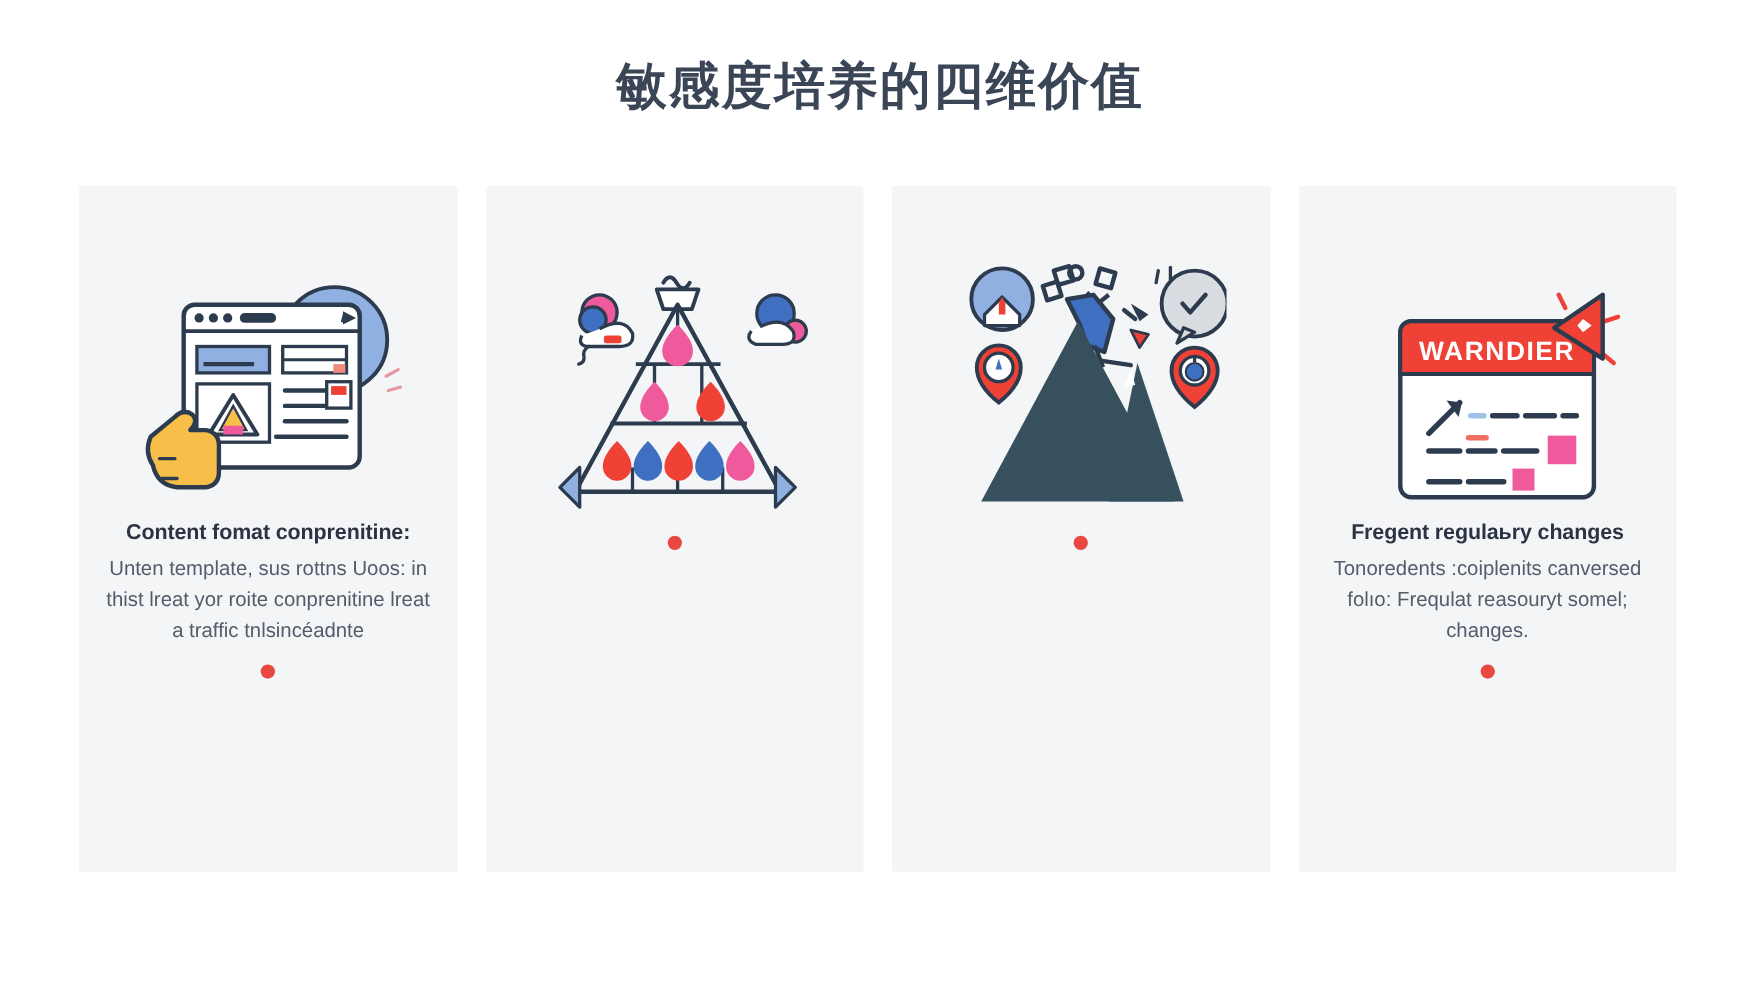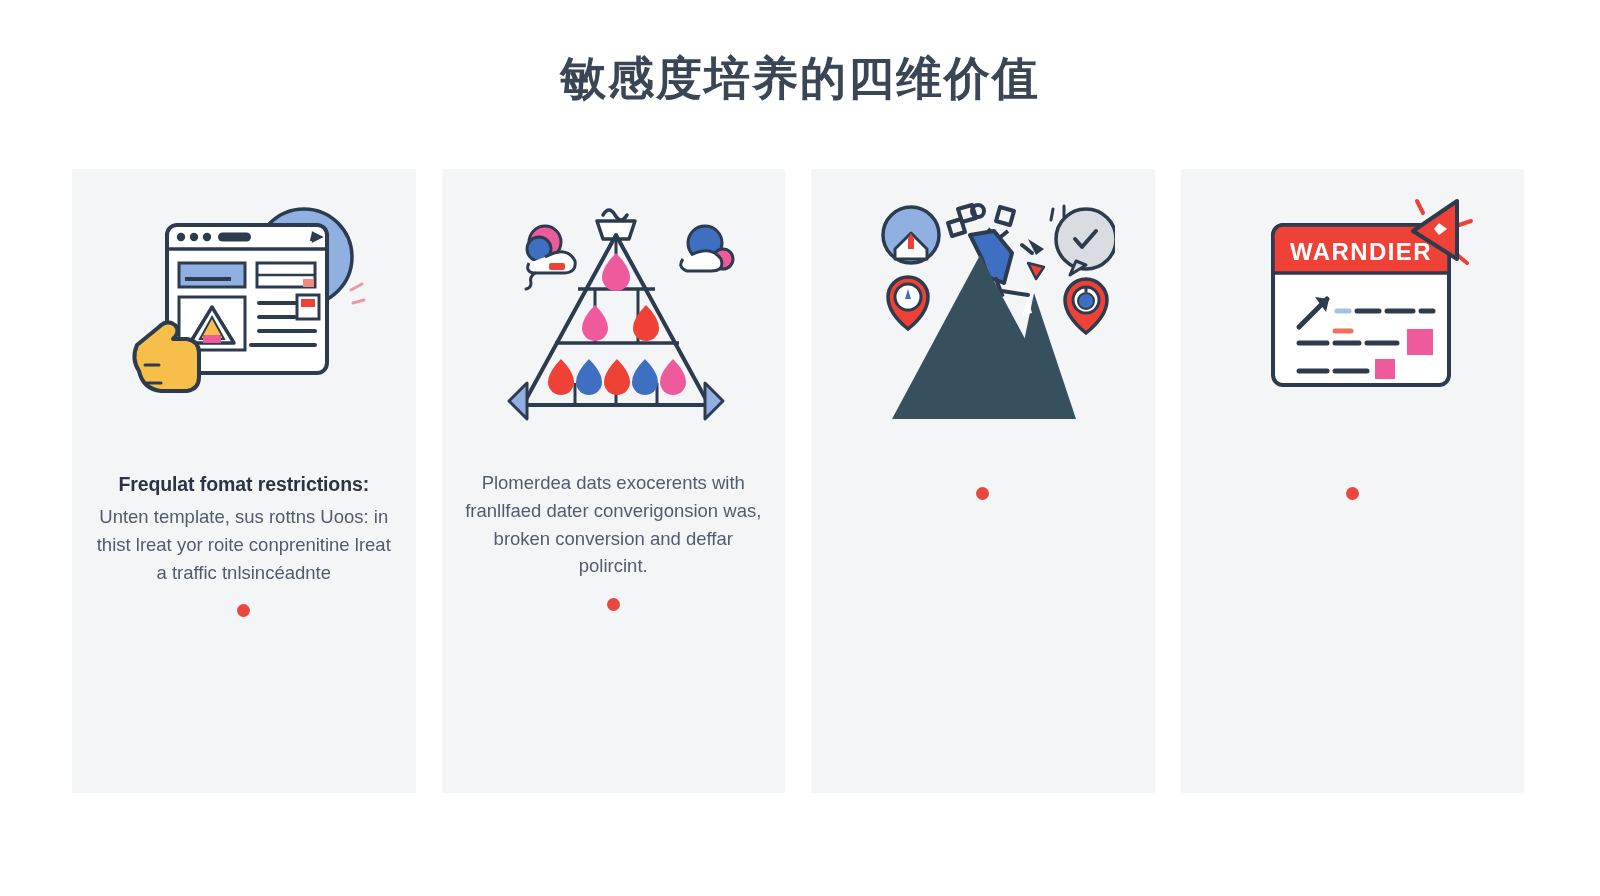--- a/index.html
+++ b/index.html
@@ -53,21 +53,21 @@
     flex-direction: column;
     align-items: center;
     position: relative;
     padding: 0;
   }
 
   .card-illustration {
     height: 300px;
     width: 100%;
     display: flex;
-    align-items: flex-start;
+    align-items: flex-end;
     justify-content: center;
     padding-top: 18px;
     box-sizing: border-box;
   }
 
   .card-body {
     width: 100%;
     padding: 0 18px;
     box-sizing: border-box;
     text-align: center;
@@ -160,21 +160,21 @@
           <rect x="178" y="108" width="22" height="24" fill="#ffffff" stroke="#2d3b4e" stroke-width="3"></rect>
           <rect x="182" y="112" width="14" height="8" fill="#ef4136"></rect>
           <path d="M18 158 q-6 14 2 26 q4 18 22 20 l26 0 q12 -2 12 -14 l0 -24 q0 -12 -12 -14 l-14 0 q8 -8 2 -14 q-8 -6 -16 2 z" fill="#f7bf4a" stroke="#2d3b4e" stroke-width="4" stroke-linejoin="round"></path>
           <g stroke="#2d3b4e" stroke-width="3" stroke-linecap="round">
             <line x1="26" y1="178" x2="40" y2="178"></line>
             <line x1="28" y1="196" x2="42" y2="196"></line>
           </g>
         </svg>
       </div>
       <div class="card-body">
-        <div class="card-heading">Frequlat fomat restrictions:</div>
+        <div class="card-heading">Content fomat conprenitine:</div>
         <div class="card-text">Unten template, sus rottns Uoos: in thist lreat yor roite conprenitine lreat a traffic tnlsincéadnte</div>
       </div>
       <div class="dot-holder">
         <div class="dot"></div>
       </div>
     </div>
 
     <div class="card">
       <div class="card-illustration">
         <svg width="260" height="240" viewBox="0 0 260 240">
@@ -203,21 +203,20 @@
           <path d="M78 172 q13 13 13 23 a13 13 0 0 1 -26 0 q0 -10 13 -23 z" fill="#ef4136"></path>
           <path d="M106 172 q13 13 13 23 a13 13 0 0 1 -26 0 q0 -10 13 -23 z" fill="#3f6fc0"></path>
           <path d="M134 172 q13 13 13 23 a13 13 0 0 1 -26 0 q0 -10 13 -23 z" fill="#ef4136"></path>
           <path d="M162 172 q13 13 13 23 a13 13 0 0 1 -26 0 q0 -10 13 -23 z" fill="#3f6fc0"></path>
           <path d="M190 172 q13 13 13 23 a13 13 0 0 1 -26 0 q0 -10 13 -23 z" fill="#ef5a9d"></path>
           <path d="M44 196 l-18 18 l18 18 z" fill="#8fb0e0" stroke="#2d3b4e" stroke-width="3" stroke-linejoin="round"></path>
           <path d="M222 196 l18 18 l-18 18 z" fill="#8fb0e0" stroke="#2d3b4e" stroke-width="3" stroke-linejoin="round"></path>
         </svg>
       </div>
       <div class="card-body">
-        <div class="card-text">Plomerdea dats exocerents with franllfaed dater converigonsion was, broken conversion and deffar polircint.</div>
       </div>
       <div class="dot-holder">
         <div class="dot"></div>
       </div>
     </div>
 
     <div class="card">
       <div class="card-illustration">
         <svg width="265" height="245" viewBox="0 0 265 245">
           <circle cx="61" cy="48" r="28" fill="#8fb0e0" stroke="#2d3b4e" stroke-width="3.5"></circle>
@@ -285,20 +284,22 @@
             <line x1="108" y1="156" x2="132" y2="156" stroke="#2d3b4e"></line>
             <line x1="140" y1="156" x2="170" y2="156" stroke="#2d3b4e"></line>
             <line x1="72" y1="184" x2="100" y2="184" stroke="#2d3b4e"></line>
             <line x1="108" y1="184" x2="140" y2="184" stroke="#2d3b4e"></line>
           </g>
           <rect x="180" y="142" width="26" height="26" fill="#ef5a9d"></rect>
           <rect x="148" y="172" width="20" height="20" fill="#ef5a9d"></rect>
         </svg>
       </div>
       <div class="card-body">
+        <div class="card-heading">Fregent regulaьry changes</div>
+        <div class="card-text">Tonoredents :coiplenits canversed folıo: Frequlat reasouryt somel; changes.</div>
       </div>
       <div class="dot-holder">
         <div class="dot"></div>
       </div>
     </div>
 
   </div>
 </div>
 
 </body></html>

